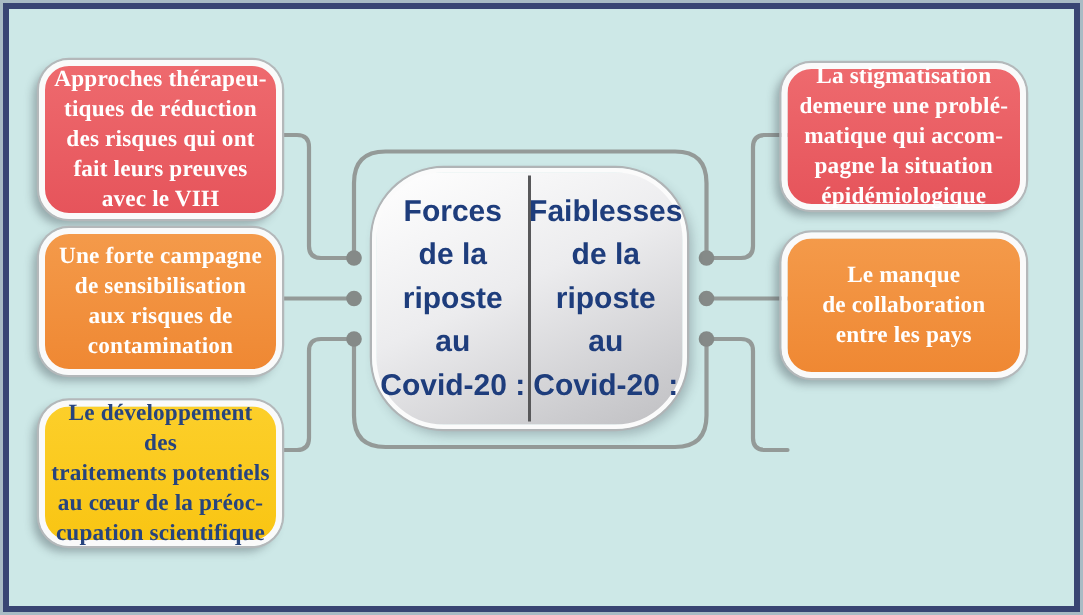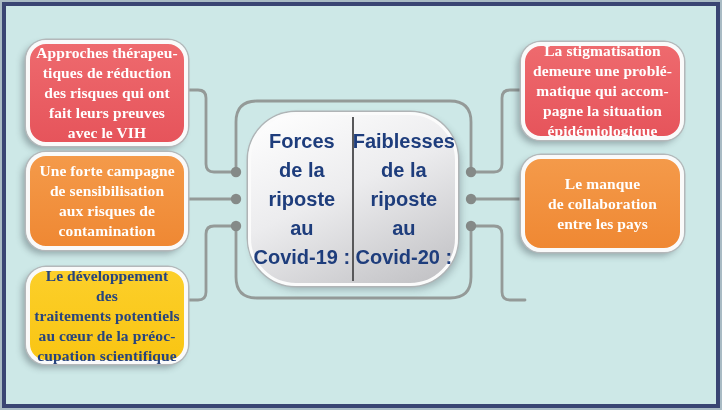--- a/index.html
+++ b/index.html
@@ -110,21 +110,21 @@
 aux risques de
 contamination</div>
   </div>
 
   <div class="center-box">
     <div class="center-half">
       <div class="mltext">Forces
 de la
 riposte
 au
-Covid-19 :</div>
+Covid-20 :</div>
     </div>
     <div class="divider"></div>
     <div class="center-half">
       <div class="mltext">Faiblesses
 de la
 riposte
 au
 Covid-20 :</div>
     </div>
   </div>

